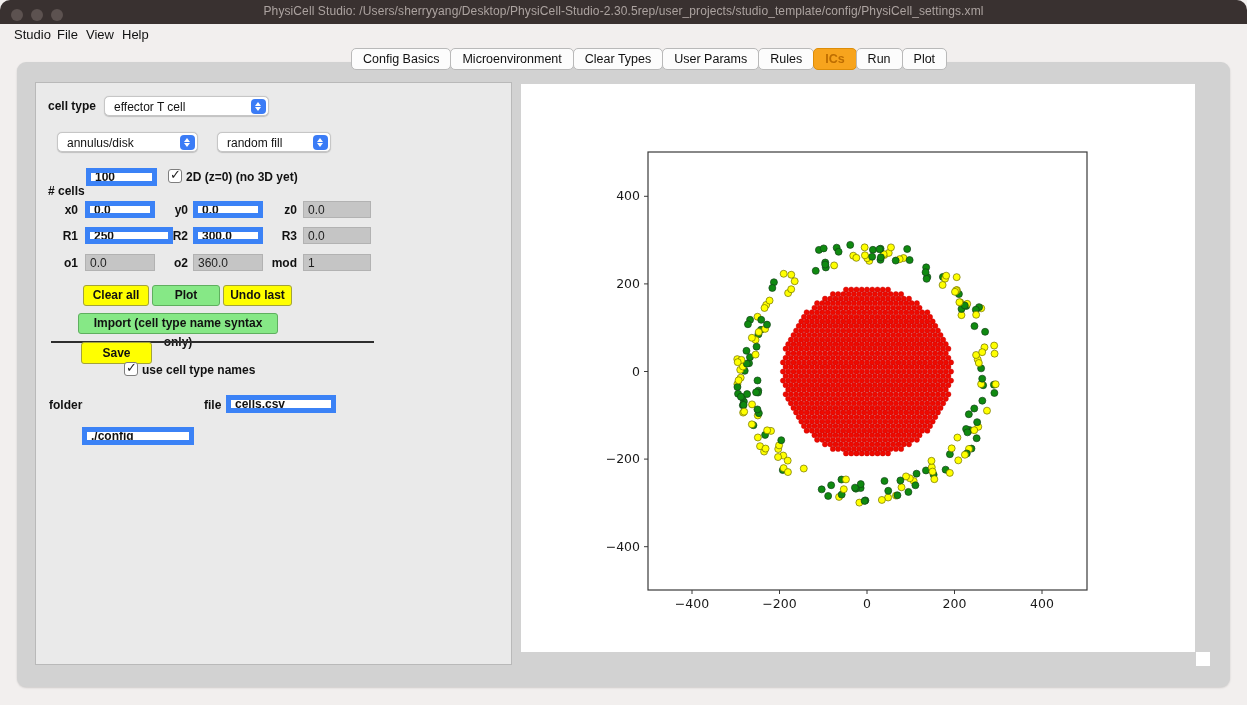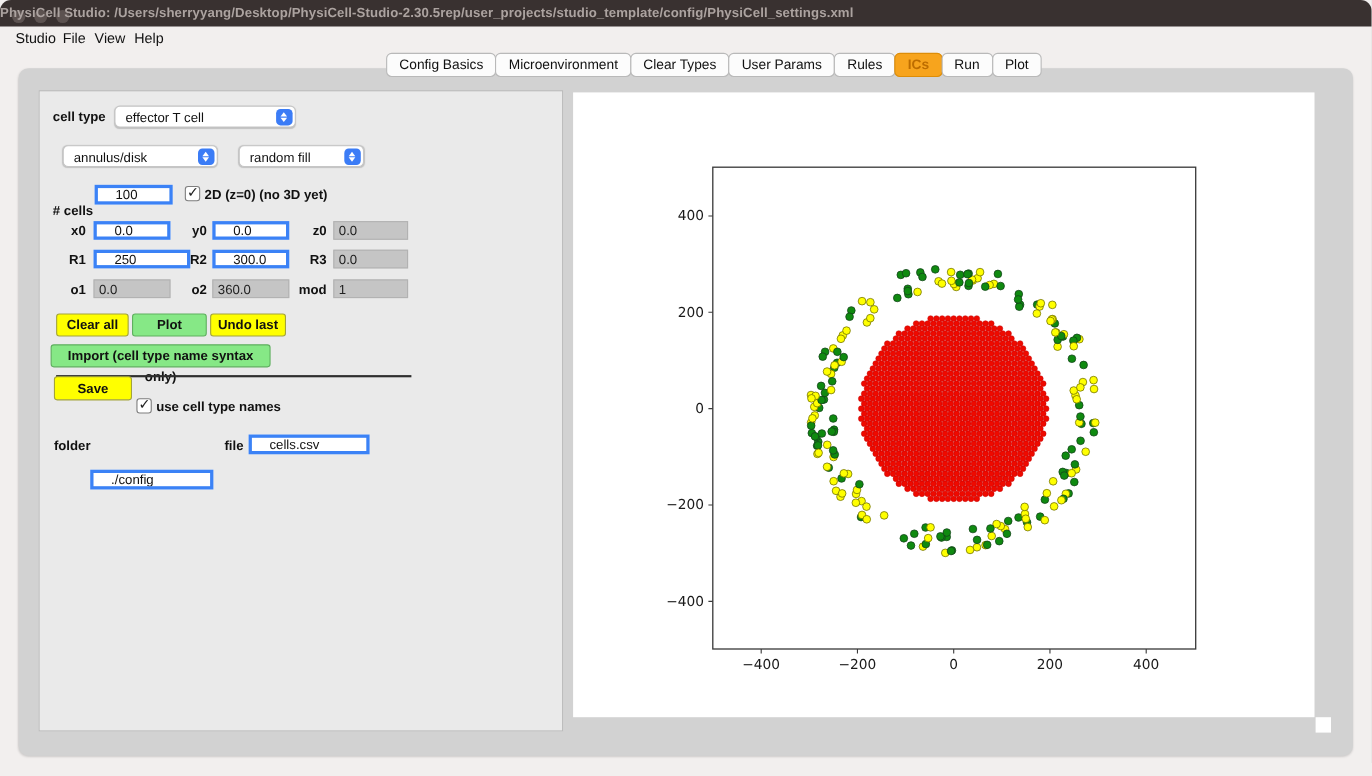--- a/index.html
+++ b/index.html
@@ -4,22 +4,22 @@
 <style>
   * { margin:0; padding:0; box-sizing:border-box; }
   html,body { width:1247px; height:705px; overflow:hidden; }
   body { background:#f2efee; font-family:"Liberation Sans","DejaVu Sans",sans-serif; position:relative; }
 
   
   .titlebar { position:absolute; left:0; top:0; width:1247px; height:24px;
     background:#393130; border-radius:10px 10px 0 0; }
   .traffic { position:absolute; top:9px; width:12px; height:12px; border-radius:50%;
     background:#5c5250; }
-  .title-text { position:absolute; left:0; right:0; top:4px; 
-    font-size:12px; font-weight:700; color:#aca3a0; letter-spacing:.1px; }
+  .title-text { position:absolute; left:0; right:0; top:4px; text-align:center;
+    font-size:12px; font-weight:400; color:#aca3a0; letter-spacing:.1px; }
 
   
   .menubar { position:absolute; left:0; top:24px; width:1247px; height:22px;text-align:right; }
   .menu-item { position:absolute; top:3px; font-size:13px; color:#111; }
 
   
   .pane { position:absolute; left:17px; top:62px; width:1213px; height:625px;
     background:#d2d2d2; border-radius:9px; box-shadow:0 1px 2px rgba(0,0,0,.15); }
 
   
@@ -27,39 +27,39 @@
   .tab { height:22px; line-height:20px; padding:0 11px; background:#fcfcfc;
     border:1px solid #b9b9b9; margin-left:-1px; font-size:12.5px; font-weight:500;
     color:#111; border-radius:5px; white-space:nowrap; }
   .tab.selected { background:#f7a41d; border-color:#dd8d08; color:#bd6d00; font-weight:600; }
 
   
   .left-panel { position:absolute; left:35px; top:82px; width:477px; height:583px;
     background:#eaeaea; border:1px solid #b9b9b9; z-index:2; }
   .lp-label { position:absolute; font-size:12px; font-weight:600; color:#111; }
   .fl { position:absolute; font-size:12px; font-weight:600; color:#111; text-align:right; }
-  .field { position:absolute; height:17px; border:3px solid #3b82f6; background:#fff;
-    font-family:inherit; font-size:12px; color:#111; padding:0 16px; }
+  .field { position:absolute; height:17px; border:5px solid #3b82f6; background:#fff;
+    font-family:inherit; font-size:12px; color:#111; padding:0 4px;font-weight:bold; }
   .gfield { position:absolute; height:17px; background:#c5c5c5; border:1px solid #b2b2b2;
     font-size:12px; color:#222; padding:1px 4px; }
   .combo { position:absolute; height:20px; background:#fff; border:1px solid #c6c6c6;
     border-radius:5px; box-shadow:0 .5px 1px rgba(0,0,0,.18); font-size:12px; color:#111; }
   .combo-text { position:absolute; left:9px; top:3px; white-space:nowrap; }
   .stepper { position:absolute; right:2px; top:2px; width:15px; height:15px;
     background:#3b7cf6; border-radius:4px; }
   .stepper i { position:absolute; left:4px; width:0; height:0; border-left:3.5px solid transparent;
     border-right:3.5px solid transparent; }
   .stepper .up { top:3px; border-bottom:4px solid #fff; }
   .stepper .dn { bottom:3px; border-top:4px solid #fff; }
   .cbx { position:absolute; width:14px; height:14px; background:#fff; border:1.5px solid #7e7e7e;
     border-radius:3px; }
   .cbx .mark { position:absolute; left:1px; top:-3px; font-size:13px; font-weight:700; color:#222; }
   .cbx-label { position:absolute; font-size:12px; font-weight:600; color:#111; white-space:nowrap; }
   .btn { position:absolute; height:21px; font-family:inherit; font-size:12px; font-weight:700;
-    color:#111; border-radius:3px; text-align:center; line-height:19px; cursor:default; }
+    color:#111; border-radius:3px; text-align:center; line-height:19px; cursor:default;margin-left:32px; }
   .btn.yellow { background:#ffff00; border:1px solid #a3a33c; }
   .btn.green  { background:#86e886; border:1px solid #5faf5f; }
   .hline { position:absolute; height:2px; background:#2e2e2e; }
 
   
   .plot-canvas { position:absolute; left:521px; top:84px; width:674px; height:568px;
     background:#fff; z-index:2; }
   .resize-grip { position:absolute; left:1196px; top:652px; width:14px; height:14px;
     background:#fff; z-index:2; }
 </style>

